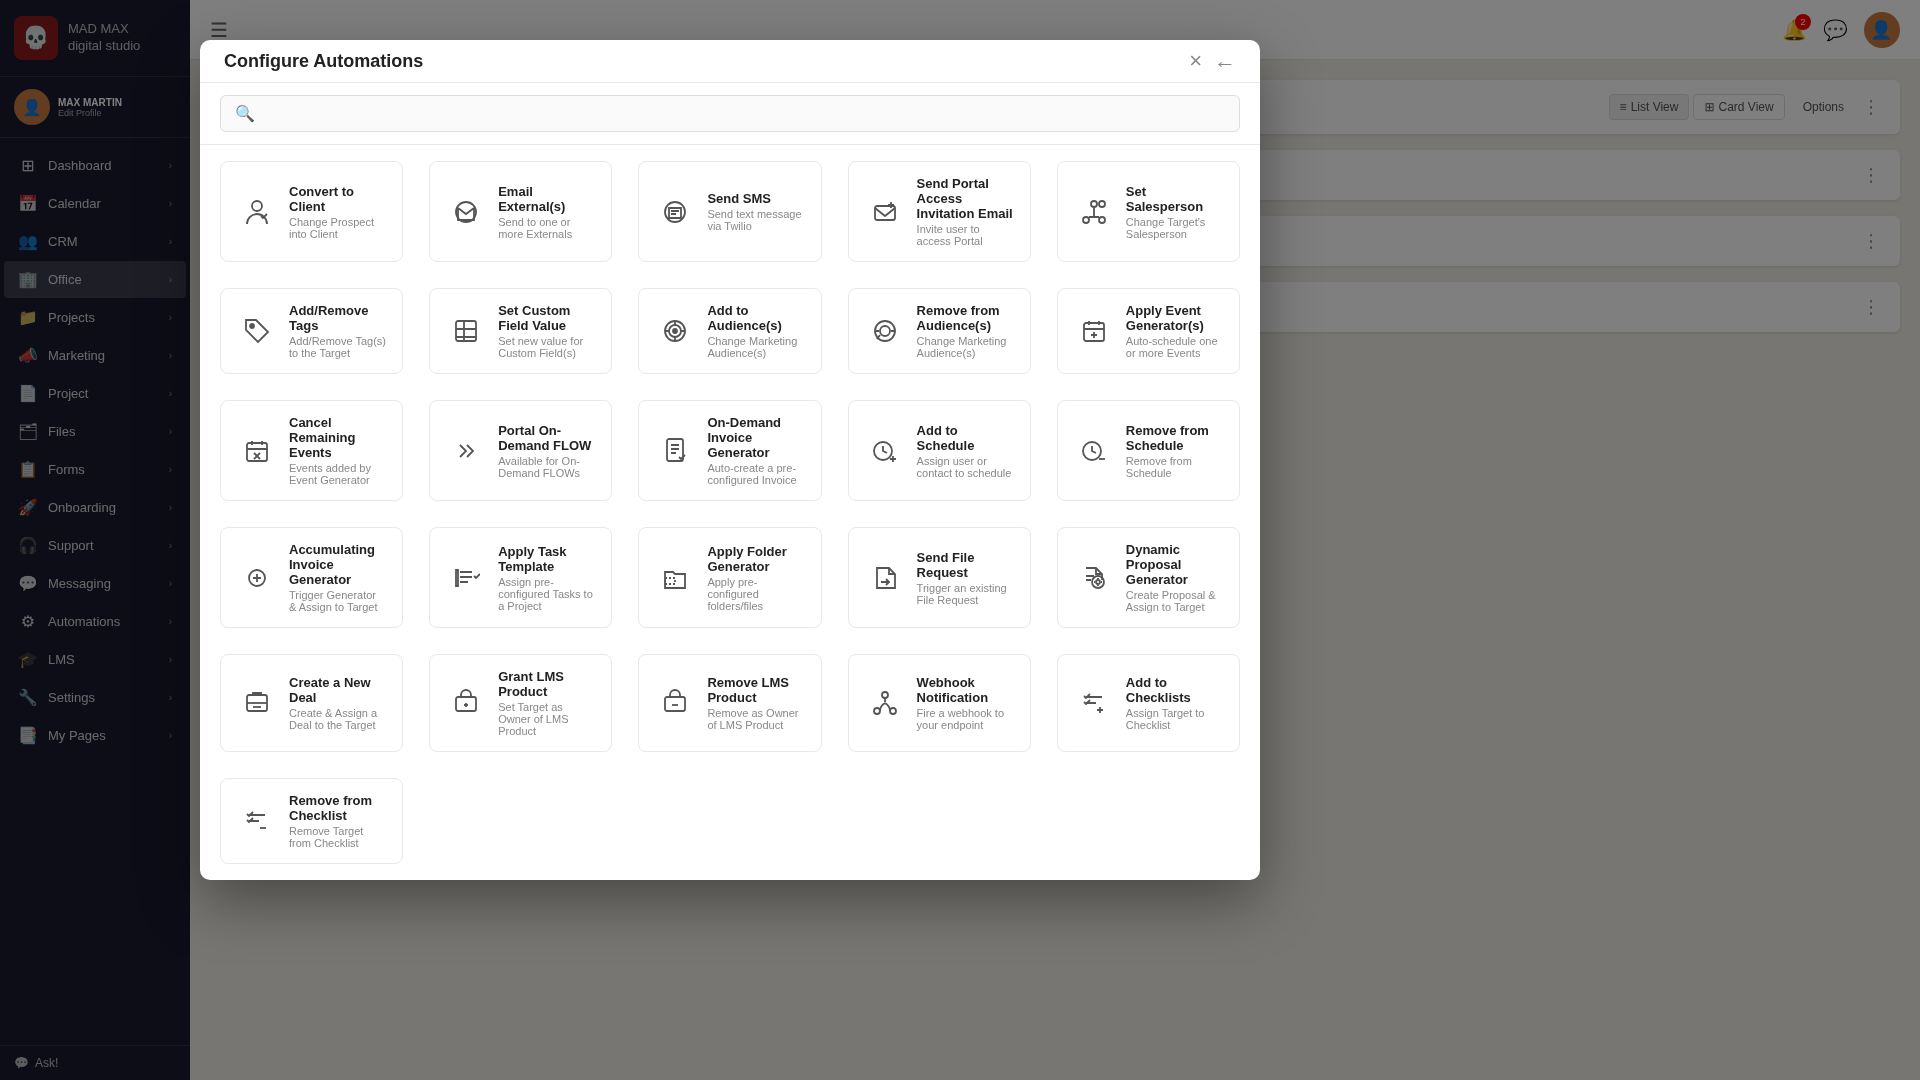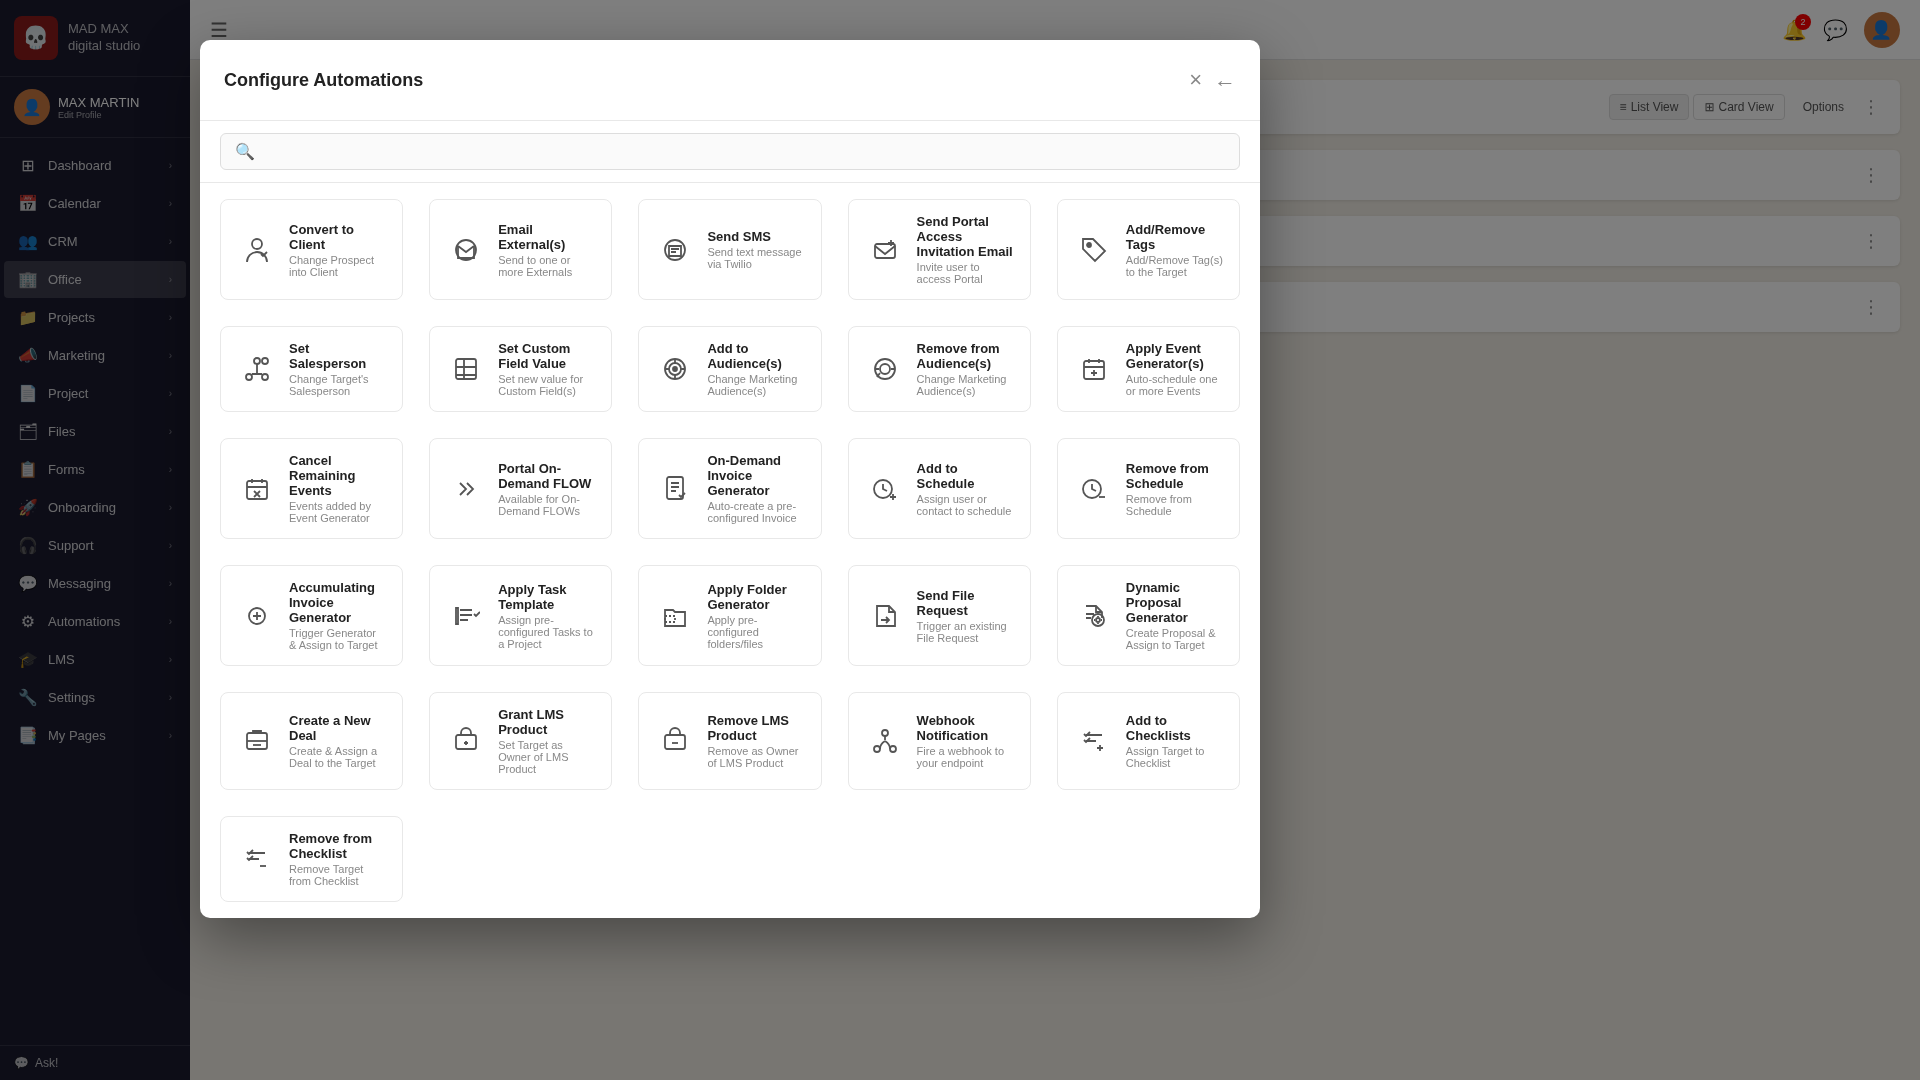--- a/index.html
+++ b/index.html
@@ -57,21 +57,21 @@
     }
     .user-avatar {
       width: 36px; height: 36px;
       border-radius: 50%;
       background: #c87941;
       display: flex; align-items: center; justify-content: center;
       font-size: 16px;
       overflow: hidden;
     }
     .user-info { color: white; }
-    .user-name { font-size: 13px; font-weight: 400; }
+    .user-name { font-size: 10px; font-weight: 700; }
     .user-edit { font-size: 9px; opacity: 0.6; }
 
     .sidebar-nav { flex: 1; overflow-y: auto; padding: 8px 0; }
     .nav-item {
       display: flex;
       align-items: center;
       justify-content: space-between;
       padding: 9px 14px;
       color: rgba(255,255,255,0.8);
       font-size: 13px;
@@ -177,21 +177,21 @@
       display: flex;
       flex-direction: column;
       box-shadow: 0 20px 60px rgba(0,0,0,0.4);
       overflow: hidden;
     }
 
     .modal-header {
       display: flex;
       align-items: center;
       justify-content: space-between;
-      padding: 27px 24px;
+      padding: 8px 24px;
       border-bottom: 1px solid #e8e8e8;
       flex-shrink: 0;
     }
     .modal-title {
       font-size: 18px;
       font-weight: 600;
       color: #222;
     }
     .modal-header-actions { display: flex; align-items: center; gap: 12px; }
     .modal-close-btn {
@@ -529,42 +529,42 @@
   </svg>
           </div>
     <div class="automation-text">
       <div class="automation-name">Send Portal Access Invitation Email</div>
       <div class="automation-desc">Invite user to access Portal</div>
     </div>
   </div>
         <div class="automation-item">
     <div class="automation-icon">
             <svg width="28" height="28" viewBox="0 0 28 28" fill="none" stroke="#555" stroke-width="1.8">
-    <path d="M3 3h10l12 12-10 10L3 13V3z"></path>
-    <circle cx="9" cy="9" r="2" fill="#555"></circle>
-  </svg>
-          </div>
-    <div class="automation-text">
-      <div class="automation-name">Add/Remove Tags</div>
-      <div class="automation-desc">Add/Remove Tag(s) to the Target</div>
-    </div>
-  </div>
-        <div class="automation-item">
-    <div class="automation-icon">
-            <svg width="28" height="28" viewBox="0 0 28 28" fill="none" stroke="#555" stroke-width="1.8">
     <circle cx="14" cy="6" r="3"></circle>
               <circle cx="6" cy="22" r="3"></circle>
               <circle cx="22" cy="22" r="3"></circle>
     <circle cx="22" cy="6" r="3"></circle>
     <path d="M14 9v10M14 19l-5 0M14 19l5 0"></path>
   </svg>
           </div>
     <div class="automation-text">
       <div class="automation-name">Set Salesperson</div>
       <div class="automation-desc">Change Target's Salesperson</div>
+    </div>
+  </div>
+        <div class="automation-item">
+    <div class="automation-icon">
+            <svg width="28" height="28" viewBox="0 0 28 28" fill="none" stroke="#555" stroke-width="1.8">
+    <path d="M3 3h10l12 12-10 10L3 13V3z"></path>
+    <circle cx="9" cy="9" r="2" fill="#555"></circle>
+  </svg>
+          </div>
+    <div class="automation-text">
+      <div class="automation-name">Add/Remove Tags</div>
+      <div class="automation-desc">Add/Remove Tag(s) to the Target</div>
     </div>
   </div>
         <div class="automation-item">
     <div class="automation-icon">
             <svg width="28" height="28" viewBox="0 0 28 28" fill="none" stroke="#555" stroke-width="1.8">
     <rect x="4" y="4" width="20" height="20" rx="2"></rect>
     <path d="M4 12h20M4 20h20M12 4v20"></path>
   </svg>
           </div>
     <div class="automation-text">

